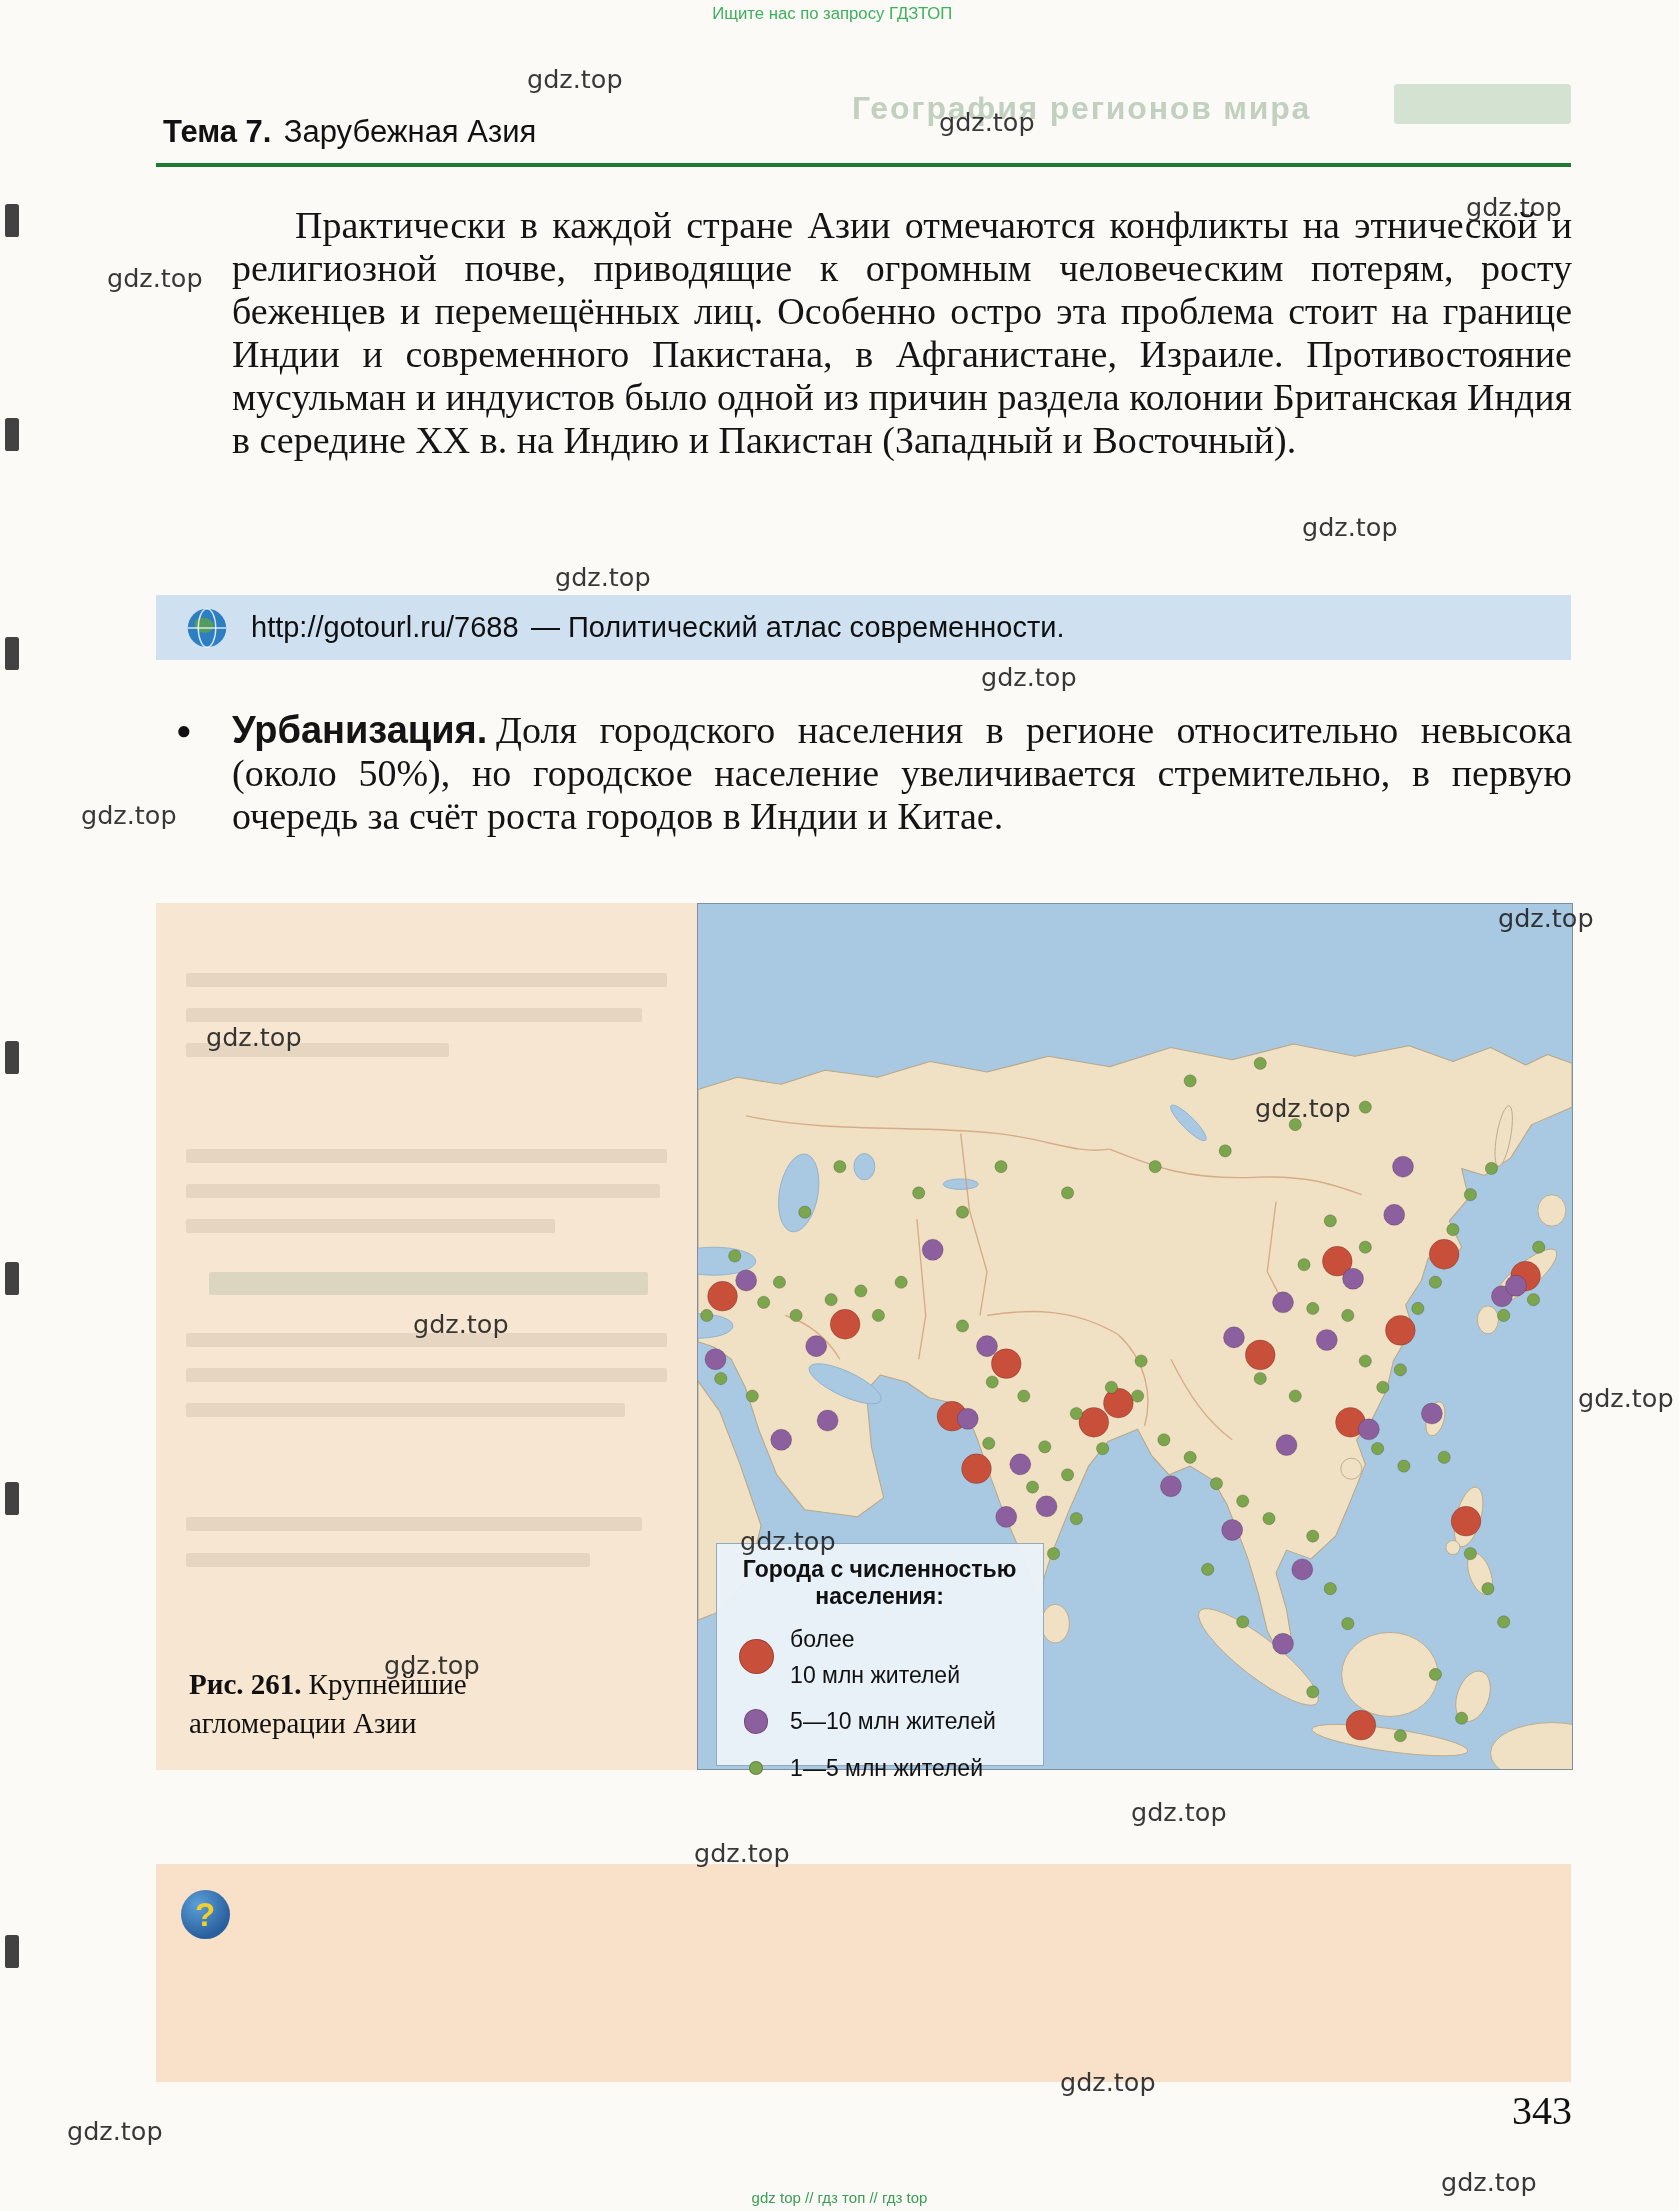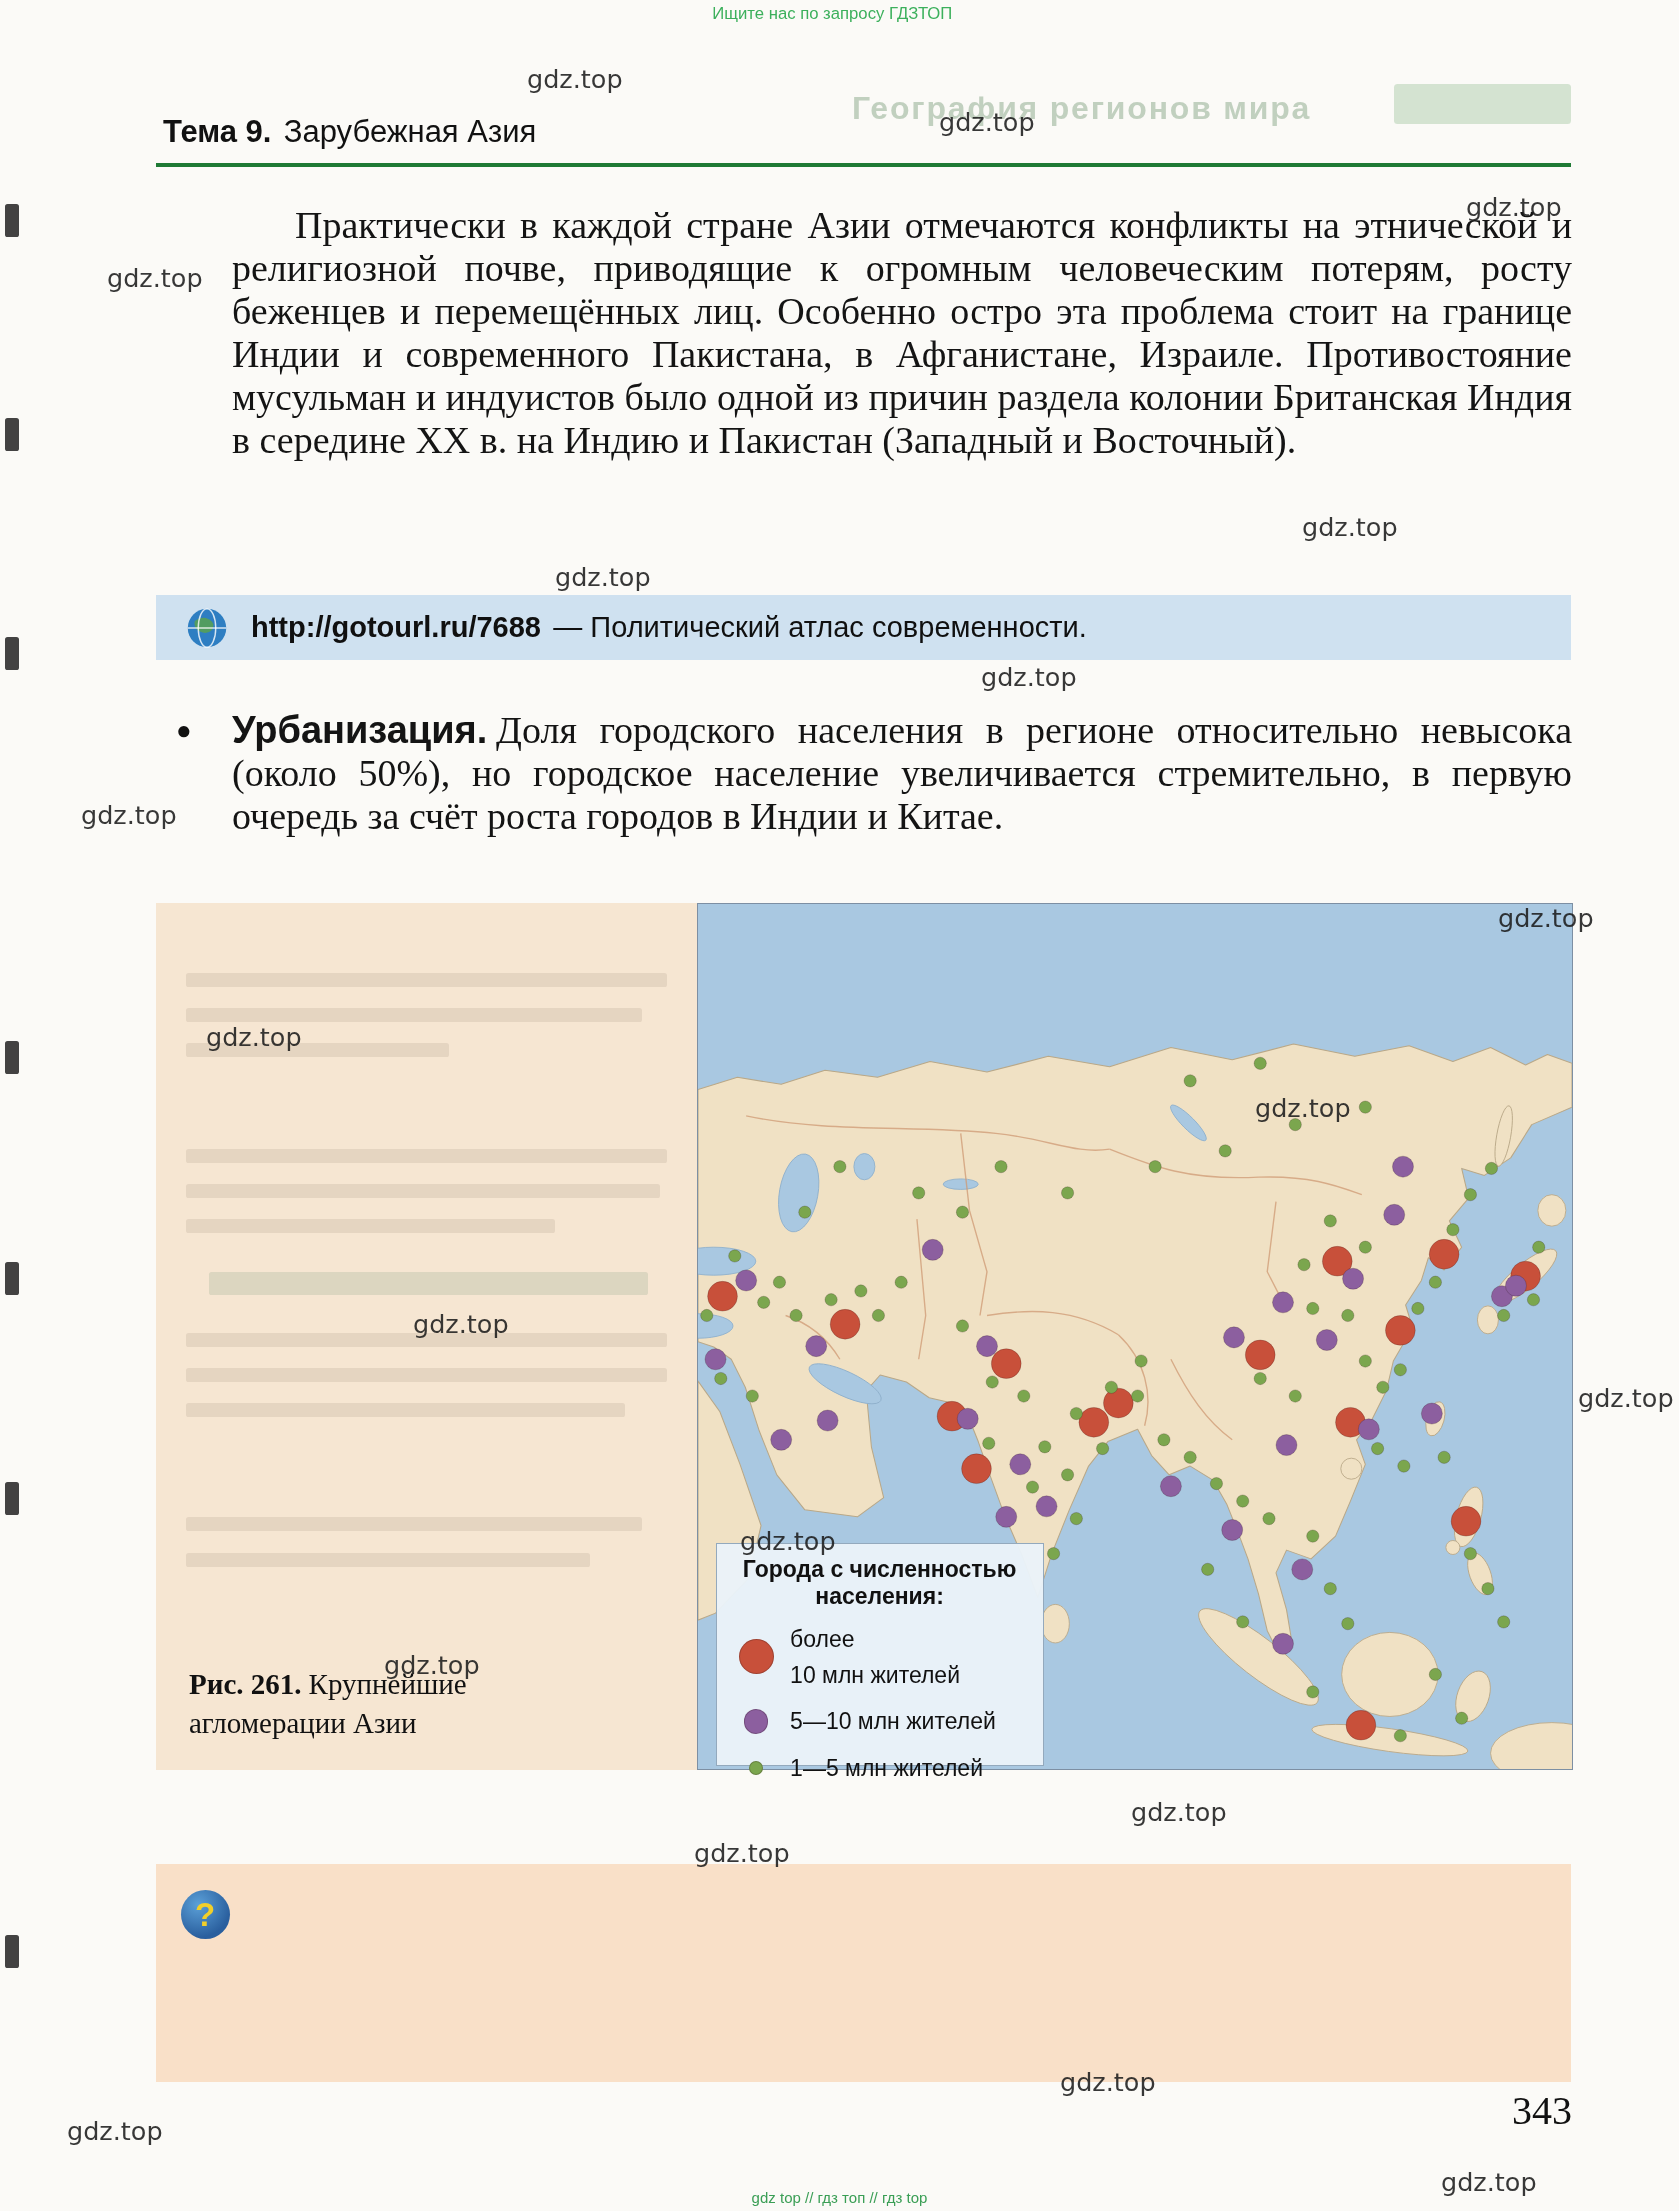--- a/index.html
+++ b/index.html
@@ -72,21 +72,21 @@
     position:absolute; left:176px; top:716px; font-size:26px; color:#111;
   }
 
   
   .link-box {
     position:absolute; left:156px; top:595px; width:1415px; height:65px;
     background:#cfe1f0; display:flex; align-items:center;
     font-family:"Liberation Sans", sans-serif; font-size:29px; color:#101010;
   }
   .globe { margin-left:30px; width:42px; height:42px; flex:0 0 auto; display:block; }
-  .link-url { font-weight:700; margin-left:23px; white-space:nowrap; }
+  .link-url { font-weight:400; margin-left:23px; white-space:nowrap; }
   .link-desc { margin-left:12.3px; white-space:nowrap; }
 
   
   .map-figure { position:absolute; left:156px; top:903px; width:1417px; height:867px; }
   .fig-left {
     position:absolute; left:0; top:0; width:632px; height:867px;
     background:#f6e6d2;
   }
   .fig-caption {
     position:absolute; left:33px; top:762px; width:404px;
@@ -144,21 +144,21 @@
 
   <span class="spine-mark" style="top:204px"></span>
   <span class="spine-mark" style="top:418px"></span>
   <span class="spine-mark" style="top:637px"></span>
   <span class="spine-mark" style="top:1041px"></span>
   <span class="spine-mark" style="top:1262px"></span>
   <span class="spine-mark" style="top:1482px"></span>
   <span class="spine-mark" style="top:1935px"></span>
 
   <header class="theme-header">
-    <span class="theme-label">Тема 9.</span><span class="theme-title">Зарубежная Азия</span>
+    <span class="theme-label">Тема 7.</span><span class="theme-title">Зарубежная Азия</span>
   </header>
   <div class="green-rule"></div>
 
   <p class="body-par par1">Практически в каждой стране Азии отмечаются конфликты на этнической и религиозной почве, приводящие к огромным человеческим потерям, росту беженцев и перемещённых лиц. Особенно остро эта проблема стоит на границе Индии и современного Пакистана, в Афганистане, Израиле. Противостояние мусульман и индуистов было одной из причин раздела колонии Британская Индия в середине XX в. на Индию и Пакистан (Западный и Восточный).</p>
 
   <div class="link-box">
     <span class="globe">
       <svg viewBox="0 0 48 48" width="42" height="42">
         <circle cx="24" cy="24" r="22" fill="#2e7ec2"></circle>
         <path d="M10 16 Q18 10 26 14 Q34 18 30 26 Q24 32 16 28 Q8 24 10 16 Z" fill="#57a057" opacity="0.9"></path>

